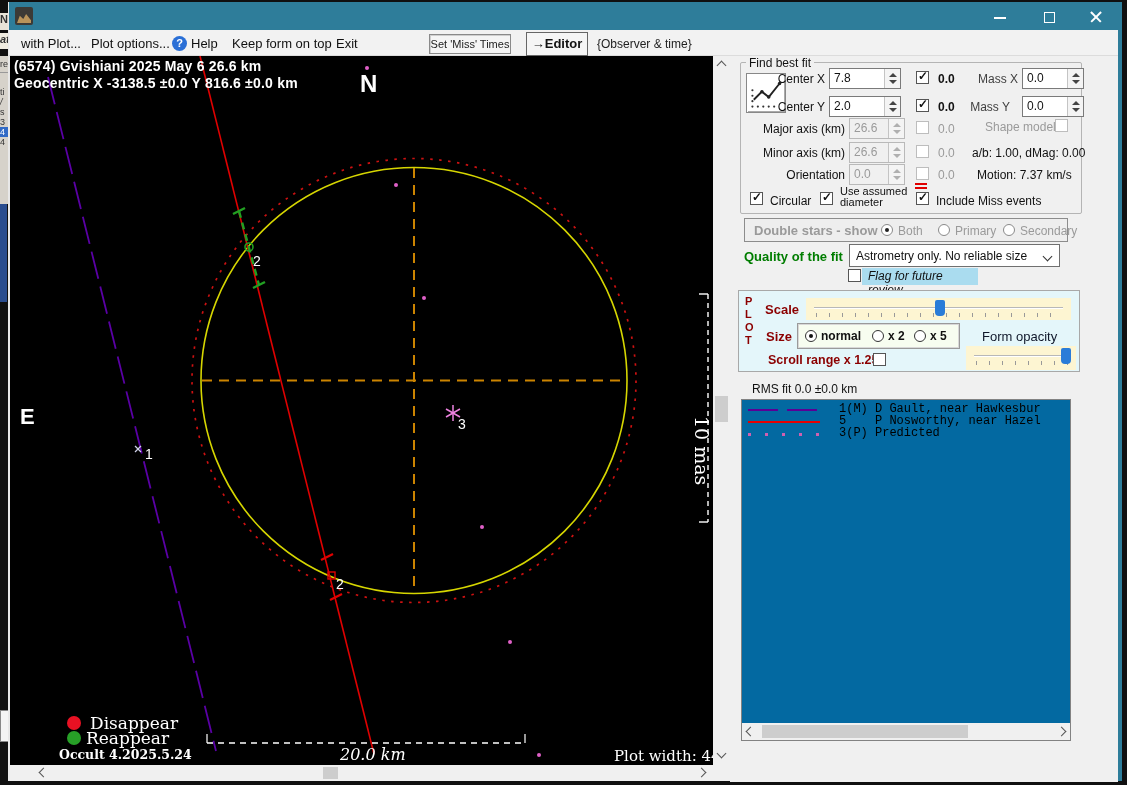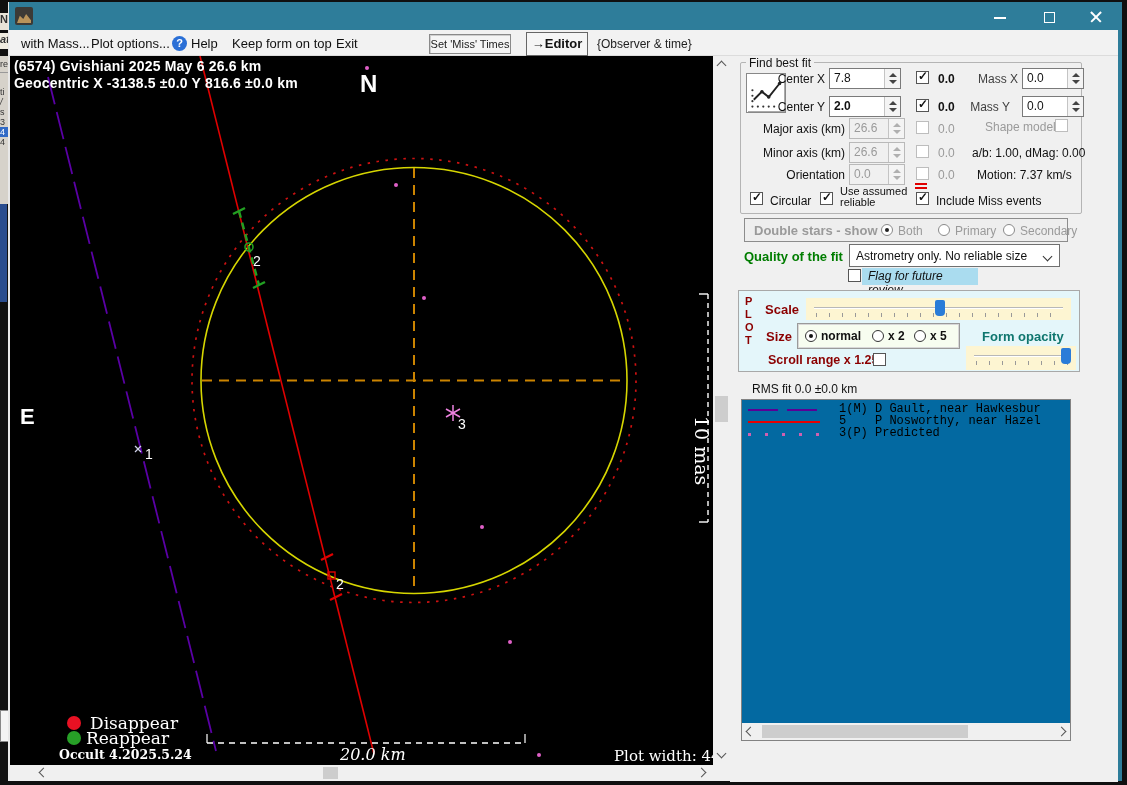--- a/index.html
+++ b/index.html
@@ -74,21 +74,21 @@
   .radio.dark { border-color:#333; } .radio.dark.sel::after { background:#111; }
 
   .slider { background:#fdf5d2; }
   .slider .track { position:absolute; left:8px; right:8px; top:9px; height:2px; background:#b8b8b8; border-bottom:1px solid #fff; }
   .slider .ticks { position:absolute; left:10px; right:8px; top:15px; height:4px;
        background:repeating-linear-gradient(90deg,#999 0 1px,transparent 1px 13px); }
   .slider .thumb { position:absolute; top:2px; width:10px; height:16px; background:#2a7cd8; border-radius:2px 2px 4px 4px; }
 
   #plotpanel { background:#e4f6fa; border:1px solid #a8a8a8; }
   .dkred { color:#8b0000; font-weight:bold; }
-  .purple { color:#0f766e; font-weight:bold; }
+  .purple { color:#0f172a; font-weight:normal; }
   .green { color:#007d00; font-weight:bold; }
 
   #combo { background:#fff; border:1px solid #707070; }
   #combo .cv { position:absolute; left:6px; top:4px; font-size:12px; }
   #combo .chev { right:8px; top:8px; border-color:#333; }
 
   #listbox { background:#0369a1; border:1px solid #828282; overflow:hidden;
              font-family:"Liberation Mono", monospace; font-size:12px; color:#000; }
   .ls { position:absolute; left:6px; width:72px; }
   .ls.dash { height:2px; background:repeating-linear-gradient(90deg,#5a0096 0 30px,transparent 30px 39px); }
@@ -126,21 +126,21 @@
       <i class="sq"></i>
     </div>
   <div class="wbtn abs" style="left:1065px;">
       <i class="x1"></i>
       <i class="x2"></i>
     </div>
 </div>
 <div class="abs" style="left:1118px;top:2px;width:4px;height:780px;background:#2e7d9a;"></div>
 
 <div id="menubar" class="abs">
-  <span class="abs menu-item" style="left:12px;">with Mass...</span>
+  <span class="abs menu-item" style="left:12px;">with Plot...</span>
   <span class="abs menu-item" style="left:82px;">Plot options...</span>
   <span class="abs help-ic">?</span>
   <span class="abs menu-item" style="left:182px;">Help</span>
   <span class="abs menu-item" style="left:223px;">Keep form on top</span>
   <span class="abs menu-item" style="left:327px;">Exit</span>
   <div id="btn-miss" class="abs mbtn">Set 'Miss' Times</div>
   <div id="btn-editor" class="abs mbtn">→Editor</div>
   <span id="observer-time" class="abs">{Observer &amp; time}</span>
 </div>
 
@@ -273,21 +273,21 @@
   <span class="abs rlabel" style="left:244px;top:16px;width:44px;color:#404040;">Mass X</span>
   <div class="abs spin" style="left:292px;top:12px;width:62px;">
     <span class="spin-val">0.0</span>
     <span class="spin-btns">
         <i class="tu"></i>
         <i class="td"></i>
       </span>
   </div>
 
   <span class="abs rlabel" style="left:35px;top:44px;width:60px;">Center Y</span>
-  <div class="abs spin" style="left:99px;top:40px;width:72px;font-weight:bold;">
+  <div class="abs spin" style="left:99px;top:40px;width:72px;">
     <span class="spin-val">2.0</span>
     <span class="spin-btns">
         <i class="tu"></i>
         <i class="td"></i>
       </span>
   </div>
   <span class="abs cb checked" style="left:186px;top:43px;"></span>
   <span class="abs bold" style="left:208px;top:44px;">0.0</span>
   <span class="abs rlabel" style="left:236px;top:44px;width:44px;color:#404040;">Mass Y</span>
   <div class="abs spin" style="left:292px;top:40px;width:62px;">
@@ -335,21 +335,21 @@
   <span class="abs gray" style="left:208px;top:112px;">0.0</span>
   <span class="abs" style="left:247px;top:112px;">Motion: 7.37 km/s</span>
 
   <div class="abs" style="left:184px;top:126px;width:14px;height:9px;background:#f0f0f0;">
     <i style="position:absolute;left:1px;top:1px;width:12px;height:2px;background:#e00000;"></i>
     <i style="position:absolute;left:1px;top:5px;width:12px;height:2px;background:#e00000;"></i>
   </div>
   <span class="abs cb checked" style="left:20px;top:136px;"></span>
   <span class="abs" style="left:40px;top:138px;">Circular</span>
   <span class="abs cb checked" style="left:90px;top:136px;"></span>
-  <span class="abs" style="left:110px;top:130px;font-size:11px;line-height:11px;"><span>Use assumed</span><br><span>reliable</span></span>
+  <span class="abs" style="left:110px;top:130px;font-size:11px;line-height:11px;"><span>Use assumed</span><br><span>diameter</span></span>
   <span class="abs cb checked" style="left:186px;top:136px;"></span>
   <span class="abs" style="left:206px;top:138px;">Include Miss events</span>
 
   <div class="abs" style="left:14px;top:162px;width:324px;height:24px;border:1px solid #8c8c8c;background:#eeeeee;"></div>
   <span class="abs bold gray" style="left:24px;top:167px;font-size:13px;">Double stars - show</span>
   <span class="abs radio sel" style="left:151px;top:168px;"></span>
   <span class="abs gray" style="left:168px;top:168px;">Both</span>
   <span class="abs radio" style="left:208px;top:168px;"></span>
   <span class="abs gray" style="left:225px;top:168px;">Primary</span>
   <span class="abs radio" style="left:273px;top:168px;"></span>

